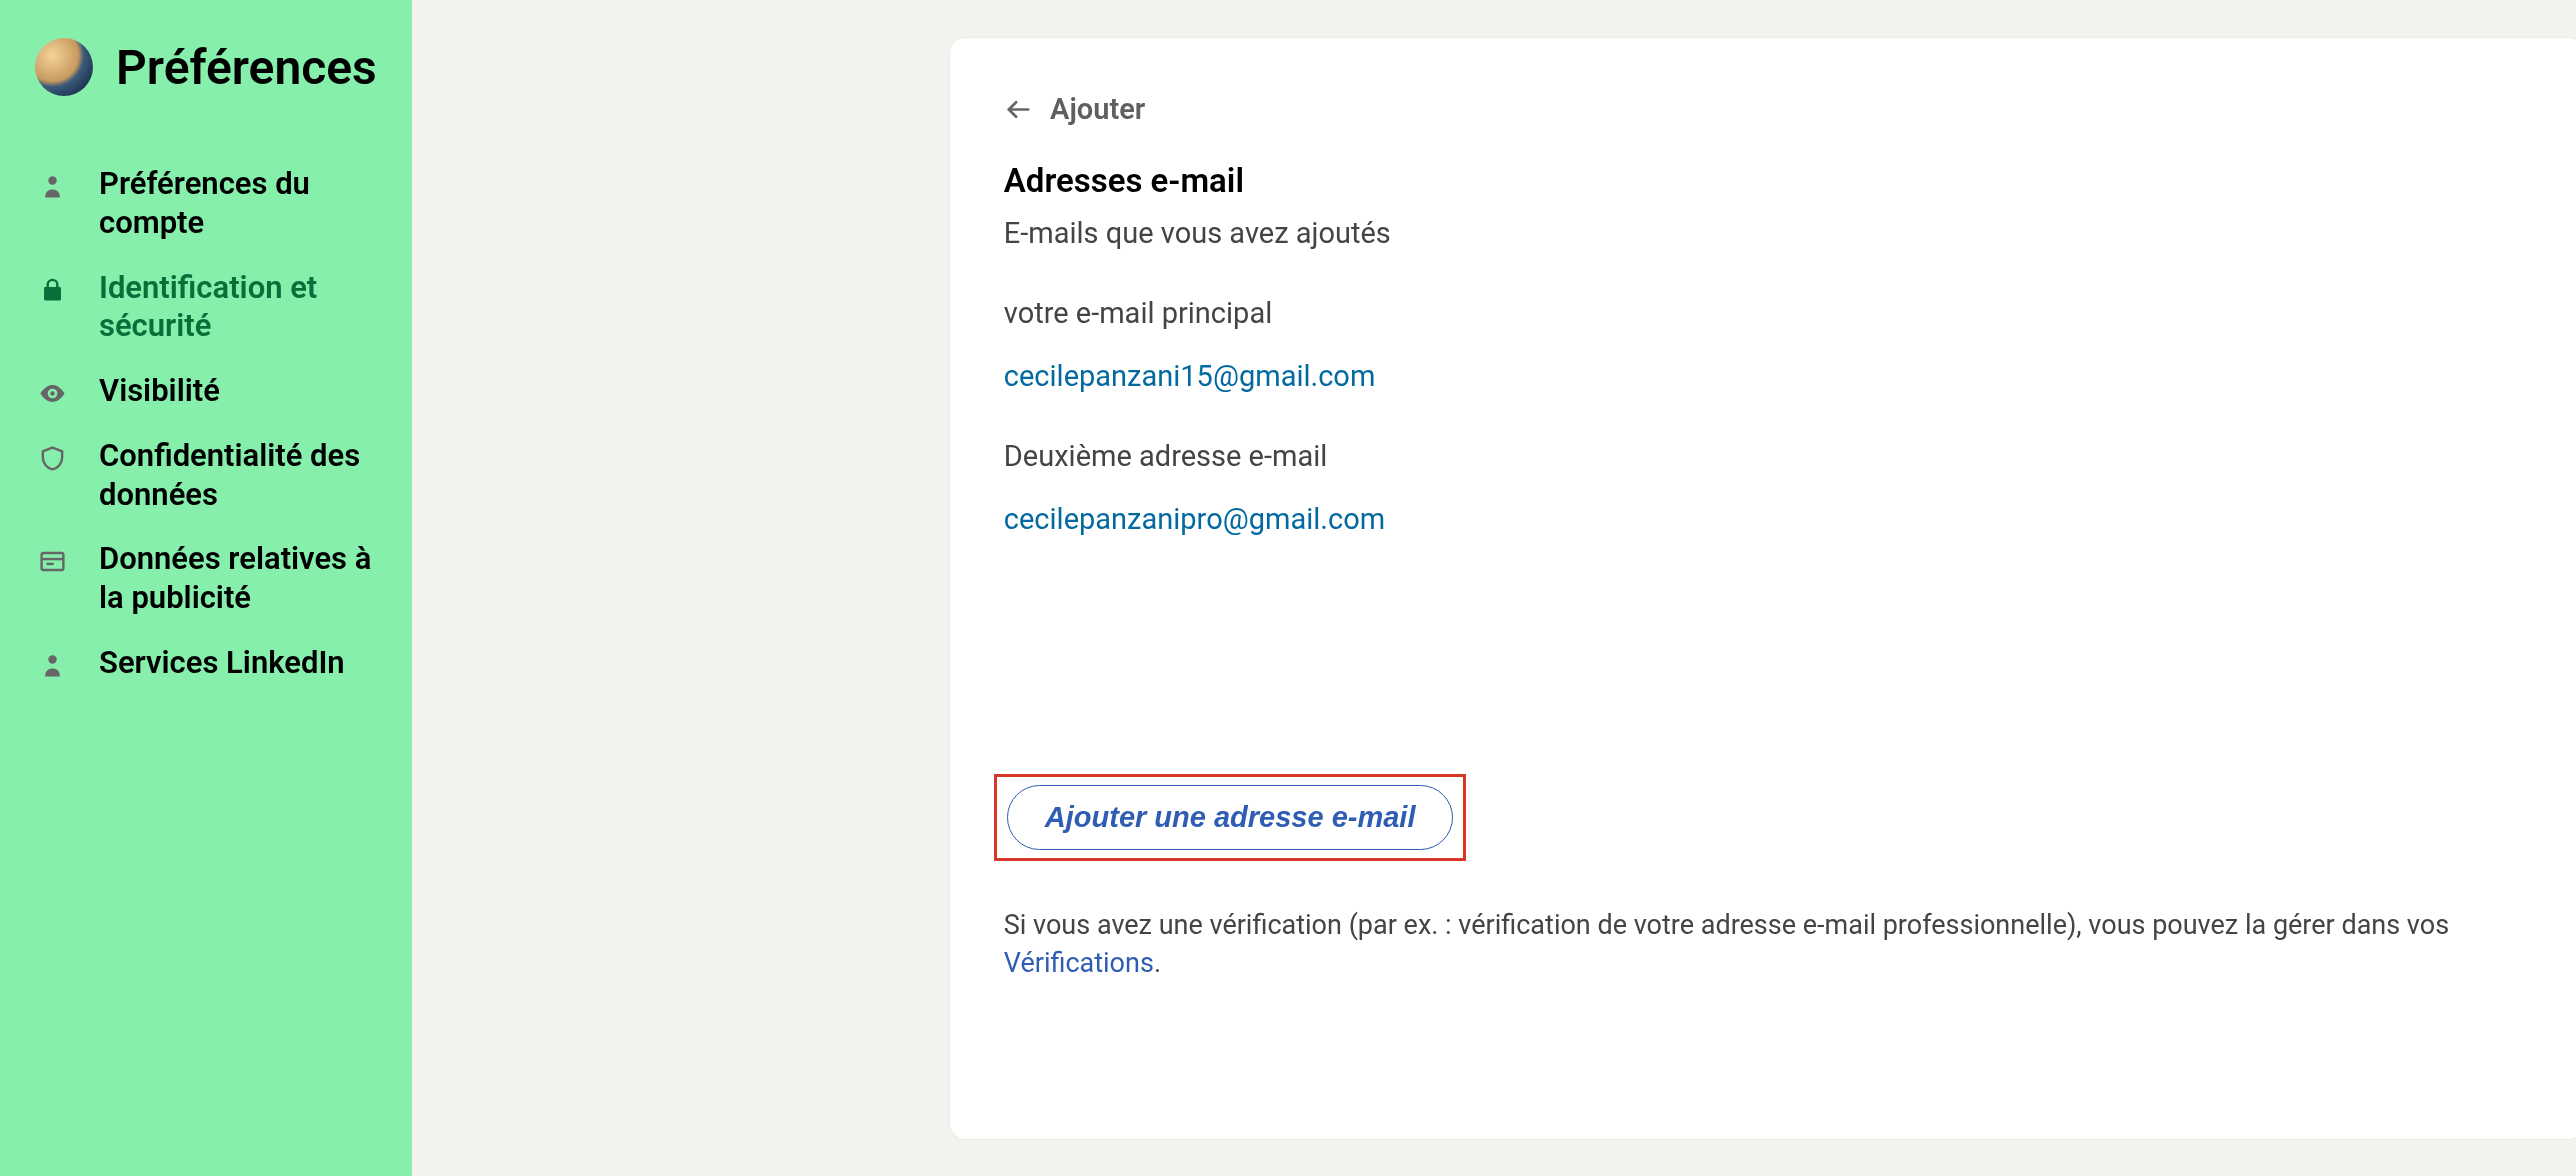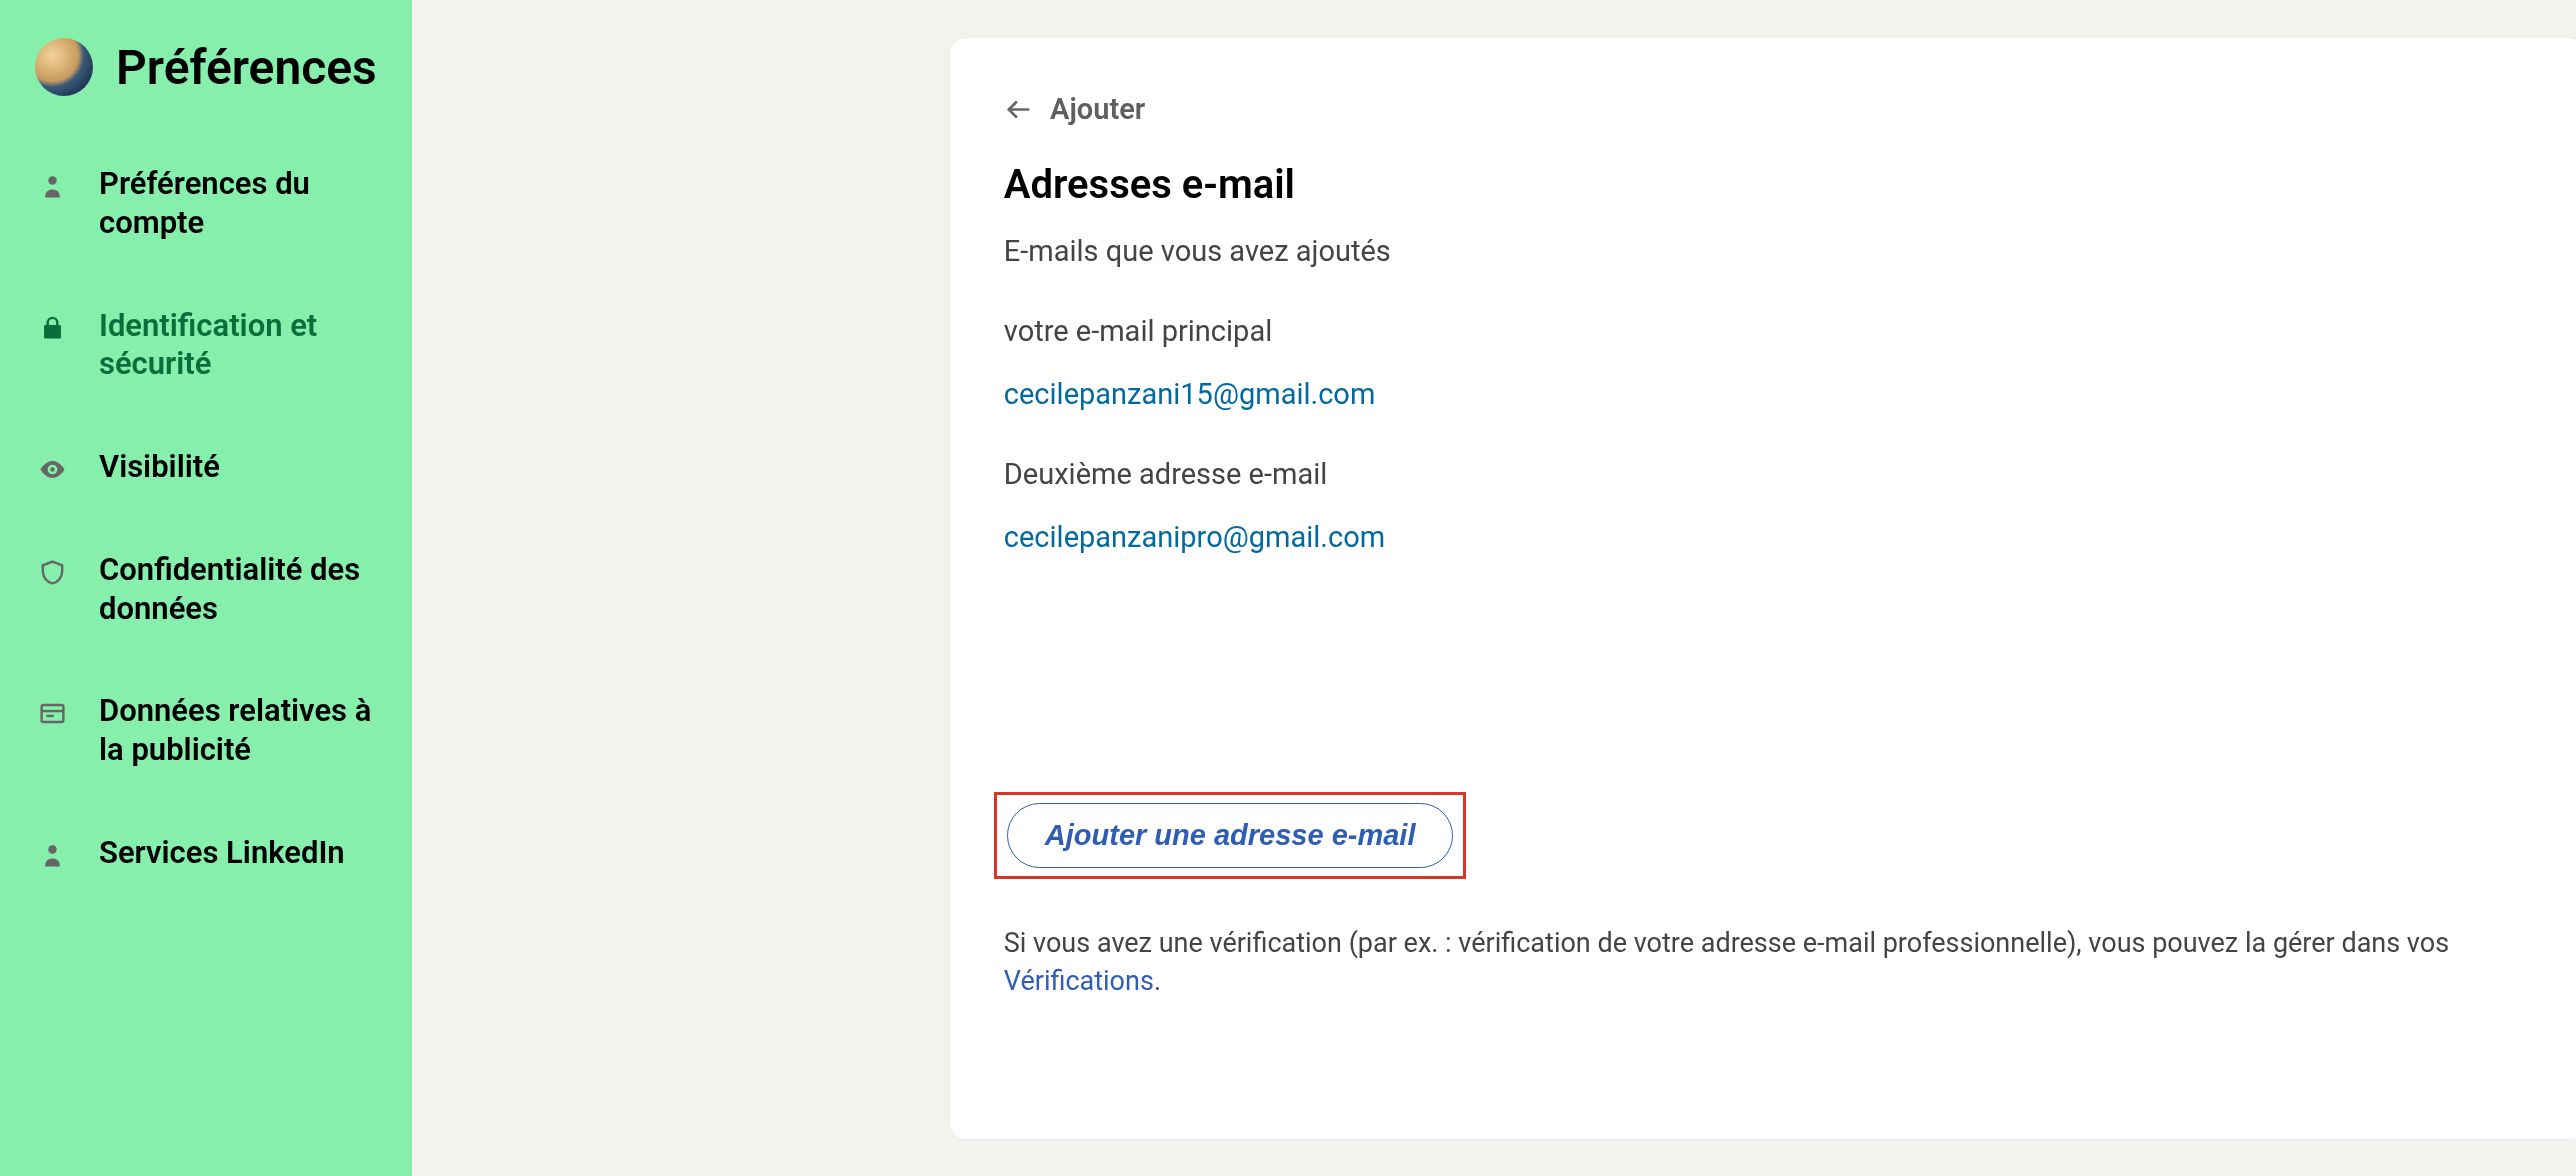--- a/index.html
+++ b/index.html
@@ -27,21 +27,21 @@
       height: 58px;
       border-radius: 50%;
       background: radial-gradient(circle at 30% 30%, #f4d49a 0%, #c89a5f 45%, #3a5a7a 55%, #1e3350 80%);
       flex-shrink: 0;
     }
     .page-title {
       font-size: 48px;
       font-weight: 600;
       color: #000;
     }
-    .nav { display: flex; flex-direction: column; gap: 64px; }
+    .nav { display: flex; flex-direction: column; gap: 26px; }
     .nav-item {
       display: flex;
       align-items: flex-start;
       gap: 29px;
       cursor: pointer;
     }
     .nav-icon {
       width: 35px;
       height: 35px;
       display: flex;
@@ -76,21 +76,21 @@
     .back-row {
       display: flex;
       align-items: center;
       gap: 17.3px;
       cursor: pointer;
       margin-bottom: 35px;
     }
     .back-icon { color: #666; }
     .back-icon svg { width: 29px; height: 29px; display:block; }
     .back-label { font-size: 29px; font-weight: 600; color: #5f5f5f; }
-    .section-title { font-size: 40px; font-weight: 600; margin-bottom: 26px; }
+    .section-title { font-size: 33px; font-weight: 600; margin-bottom: 16px; }
     .section-sub { font-size: 29px; color: #444; margin-bottom: 46px; }
     .field-label { font-size: 29px; color: #444; margin-bottom: 29px; }
     .field-value { font-size: 29px; color: #0369a1; margin-bottom: 46px; }
     .spacer { height: 192px; }
     .add-wrap {
       display: inline-block;
       border: 3.8px solid #d9362a;
       padding: 7.7px 9.6px;
       margin-bottom: 46px;
       margin-left: -9.6px;

